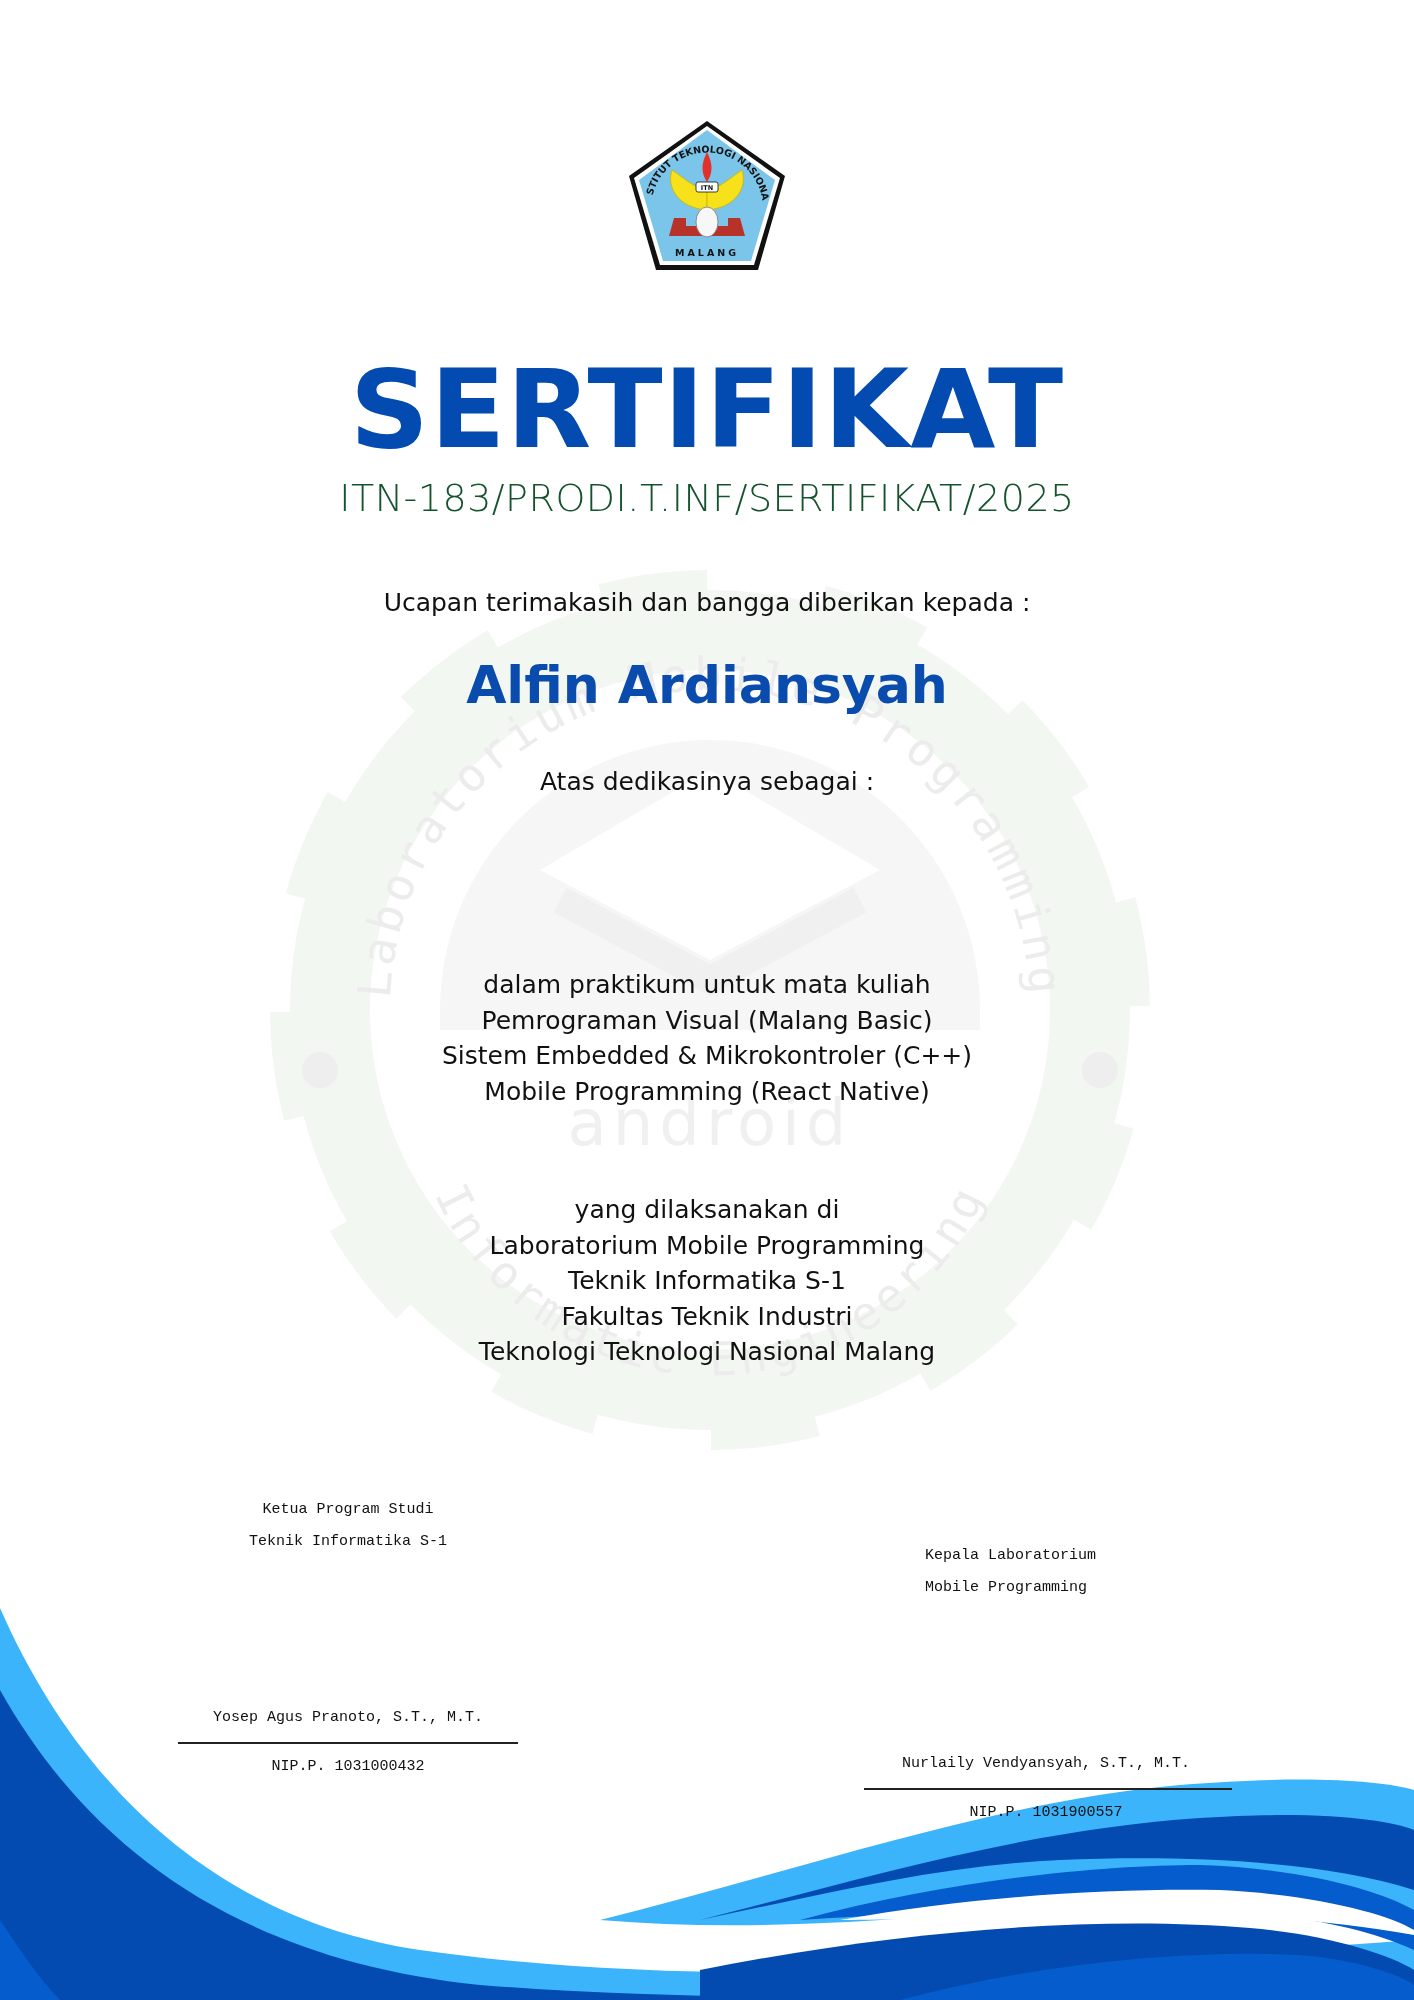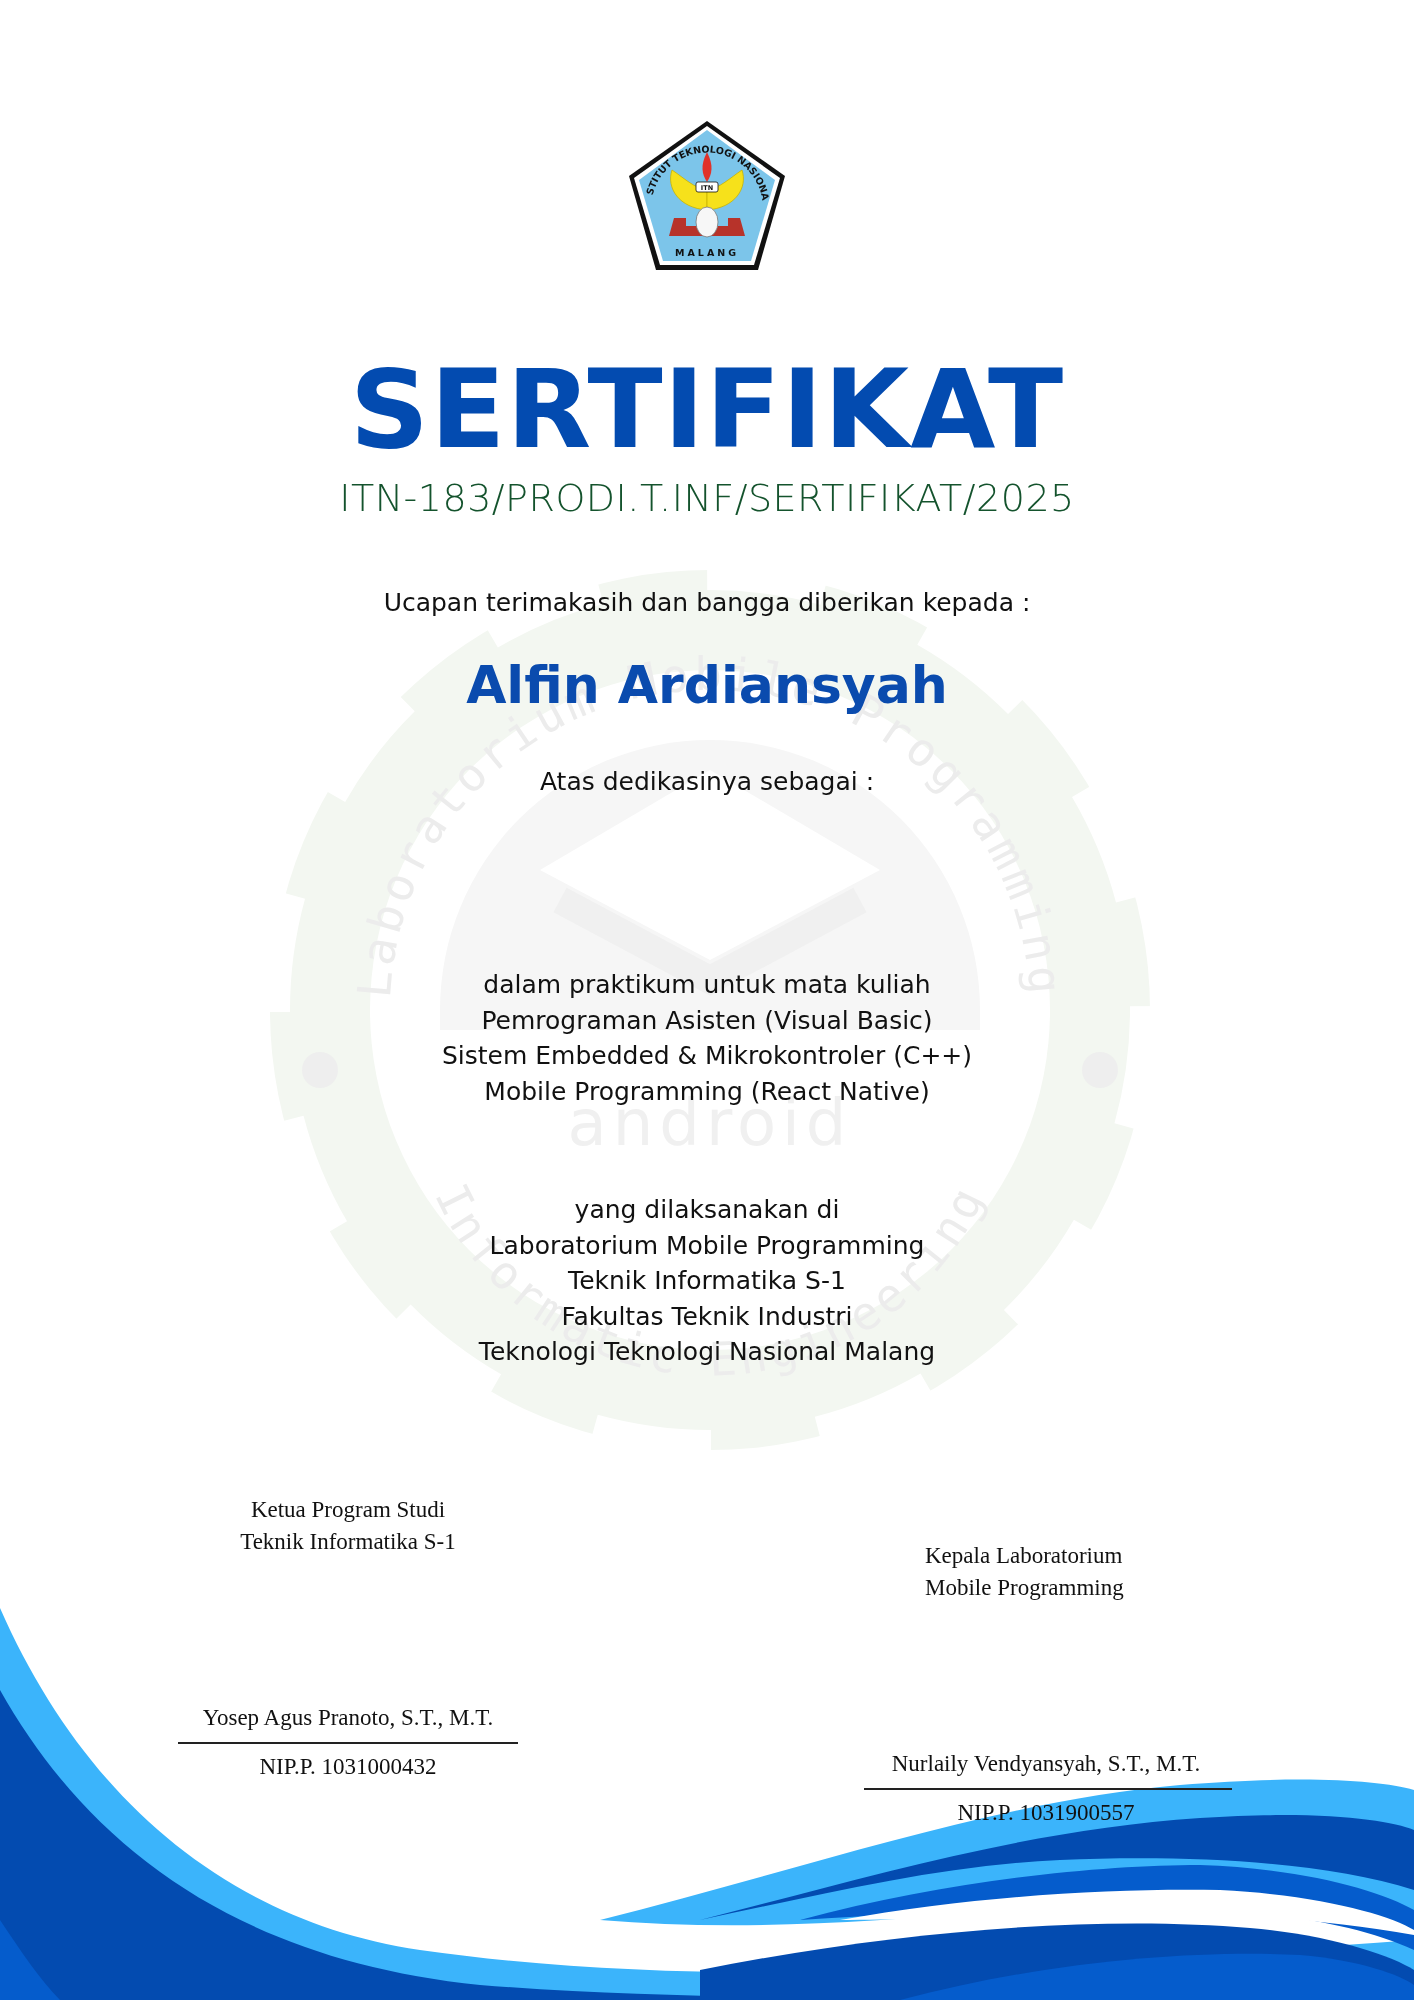--- a/index.html
+++ b/index.html
@@ -35,21 +35,21 @@
     .role {
       top: 800px; font-size: 29px; font-weight: 700; line-height: 44px;
       font-family: "DejaVu Sans", sans-serif;
     }
     .block { font-size: 25px; line-height: 35.5px; font-family: "DejaVu Sans", sans-serif; }
     .courses { top: 967px; }
     .place { top: 1192px; }
 
     .sig {
       position: absolute; z-index: 2; text-align: center;
-      font-family: Liberation Serif, serif; font-size: 23px; line-height: 32px;
+      font-family: Liberation Mono, monospace; font-size: 15px; line-height: 32px;
     }
     .sig-left { left: 170px; width: 356px; }
     .sig-right { left: 860px; width: 372px; }
     .sig .pos { position: absolute; top: 0; left: 0; right: 0; }
     .sig .name { position: absolute; top: 208px; left: 0; right: 0; white-space: nowrap; }
     .sig .line { position: absolute; top: 248px; left: 8px; right: 8px; height: 2px; background: #222; }
     .sig .nip { position: absolute; top: 257px; left: 0; right: 0; }
     .sig-left .line { left: 8px; right: 8px; }
 
     .waves { position: absolute; left: 0; top: 1590px; width: 1414px; height: 410px; z-index: 1; }
@@ -113,21 +113,21 @@
   <div class="center title" data-bind="certificate.title">SERTIFIKAT</div>
   <div class="center number" data-bind="certificate.number">ITN-183/PRODI.T.INF/SERTIFIKAT/2025</div>
 
   <div class="center greeting" data-bind="certificate.greeting">Ucapan terimakasih dan bangga diberikan kepada :</div>
   <div class="center recipient" data-bind="certificate.recipient">Alfin Ardiansyah</div>
 
   <div class="center dedication-label" data-bind="certificate.dedication_label">Atas dedikasinya sebagai :</div>
 
   <div class="center block courses">
     <div data-bind="certificate.courses_intro">dalam praktikum untuk mata kuliah</div>
-    <div data-bind="certificate.courses.0">Pemrograman Asisten (Visual Basic)</div>
+    <div data-bind="certificate.courses.0">Pemrograman Visual (Malang Basic)</div>
     <div data-bind="certificate.courses.1">Sistem Embedded &amp; Mikrokontroler (C++)</div>
     <div data-bind="certificate.courses.2">Mobile Programming (React Native)</div>
   </div>
 
   <div class="center block place">
     <div data-bind="certificate.place_intro">yang dilaksanakan di</div>
     <div data-bind="certificate.place.0">Laboratorium Mobile Programming</div>
     <div data-bind="certificate.place.1">Teknik Informatika S-1</div>
     <div data-bind="certificate.place.2">Fakultas Teknik Industri</div>
     <div data-bind="certificate.place.3">Teknologi Teknologi Nasional Malang</div>

